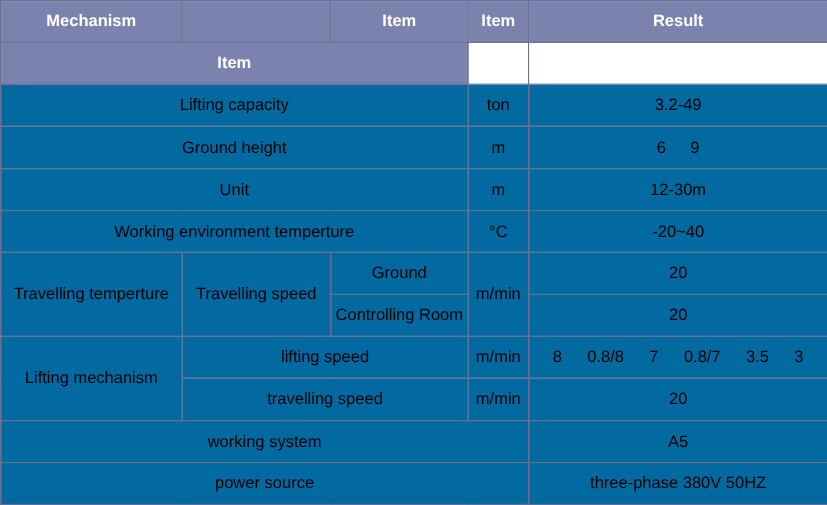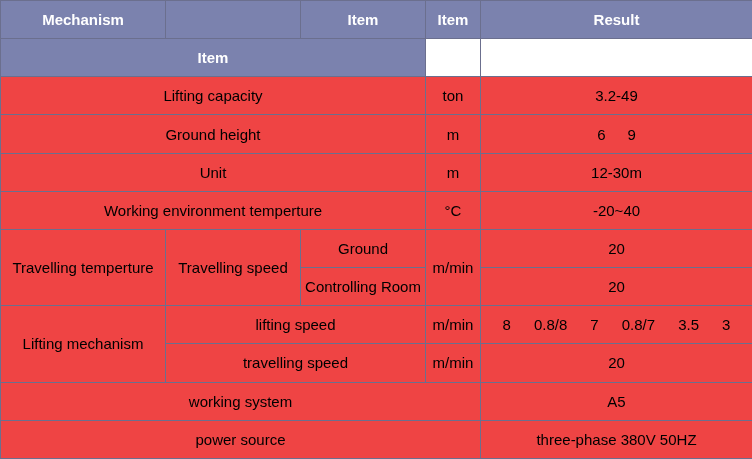--- a/index.html
+++ b/index.html
@@ -18,21 +18,21 @@
     table-layout: fixed;
     width: 752px;
     height: 459px;
   }
   #spec-table td {
     border: 1px solid #6b6f8e;
     font-size: 15px;
     text-align: center;
     vertical-align: middle;
     padding: 2px 4px;
-    background: #ef4444;
+    background: #0369a1;
   }
   #spec-table td.head {
     background: #7b82ae;
     color: #ffffff;
     font-weight: bold;
     font-size: 15px;
   }
   #spec-table td.subhead {
     background: #7b82ae;
     color: #ffffff;

